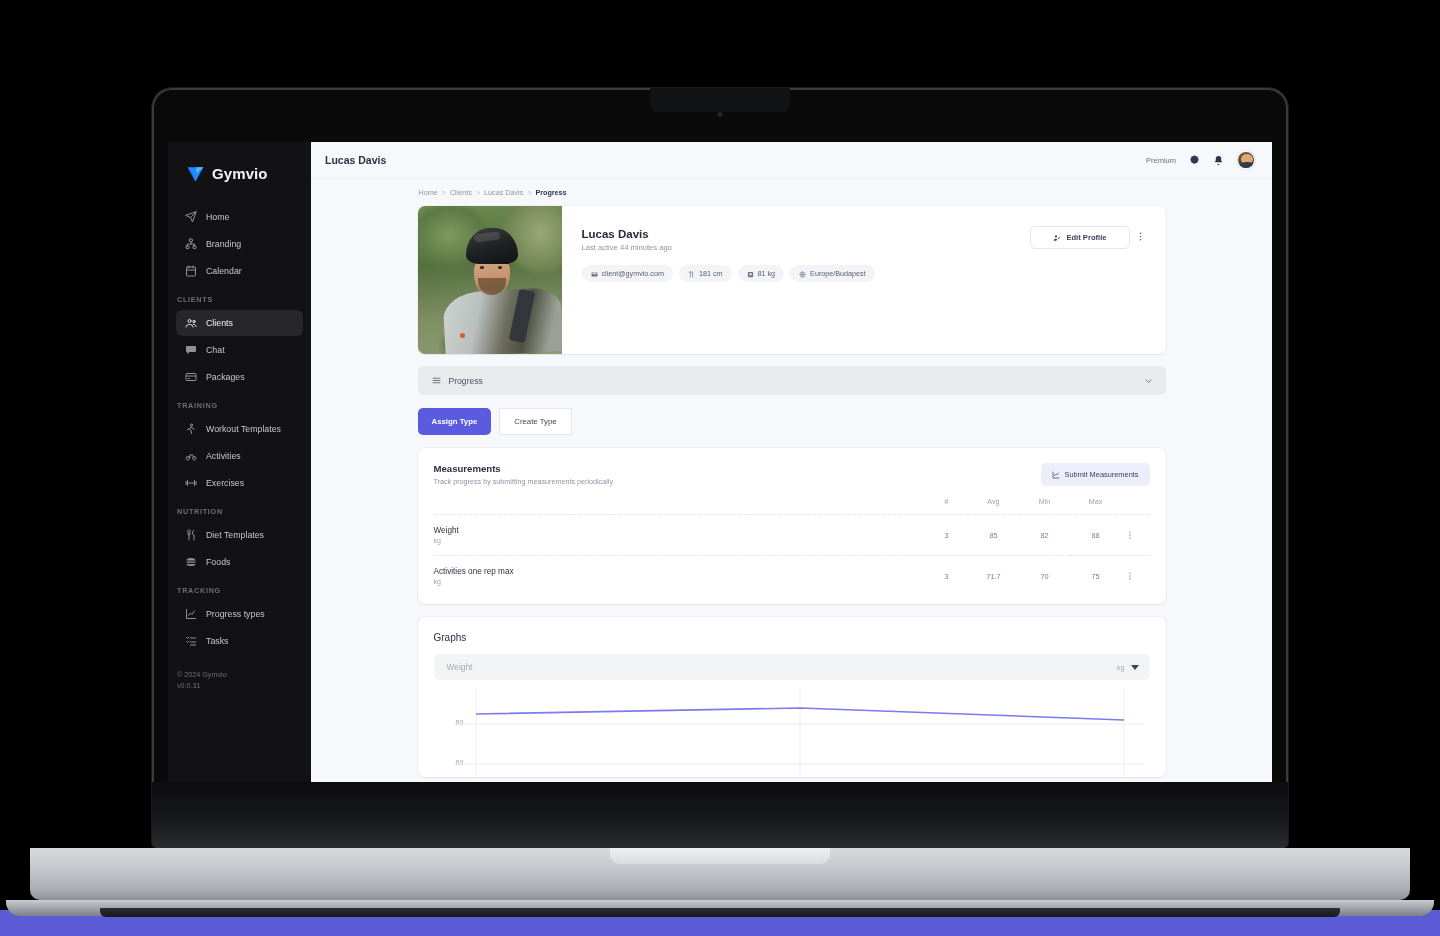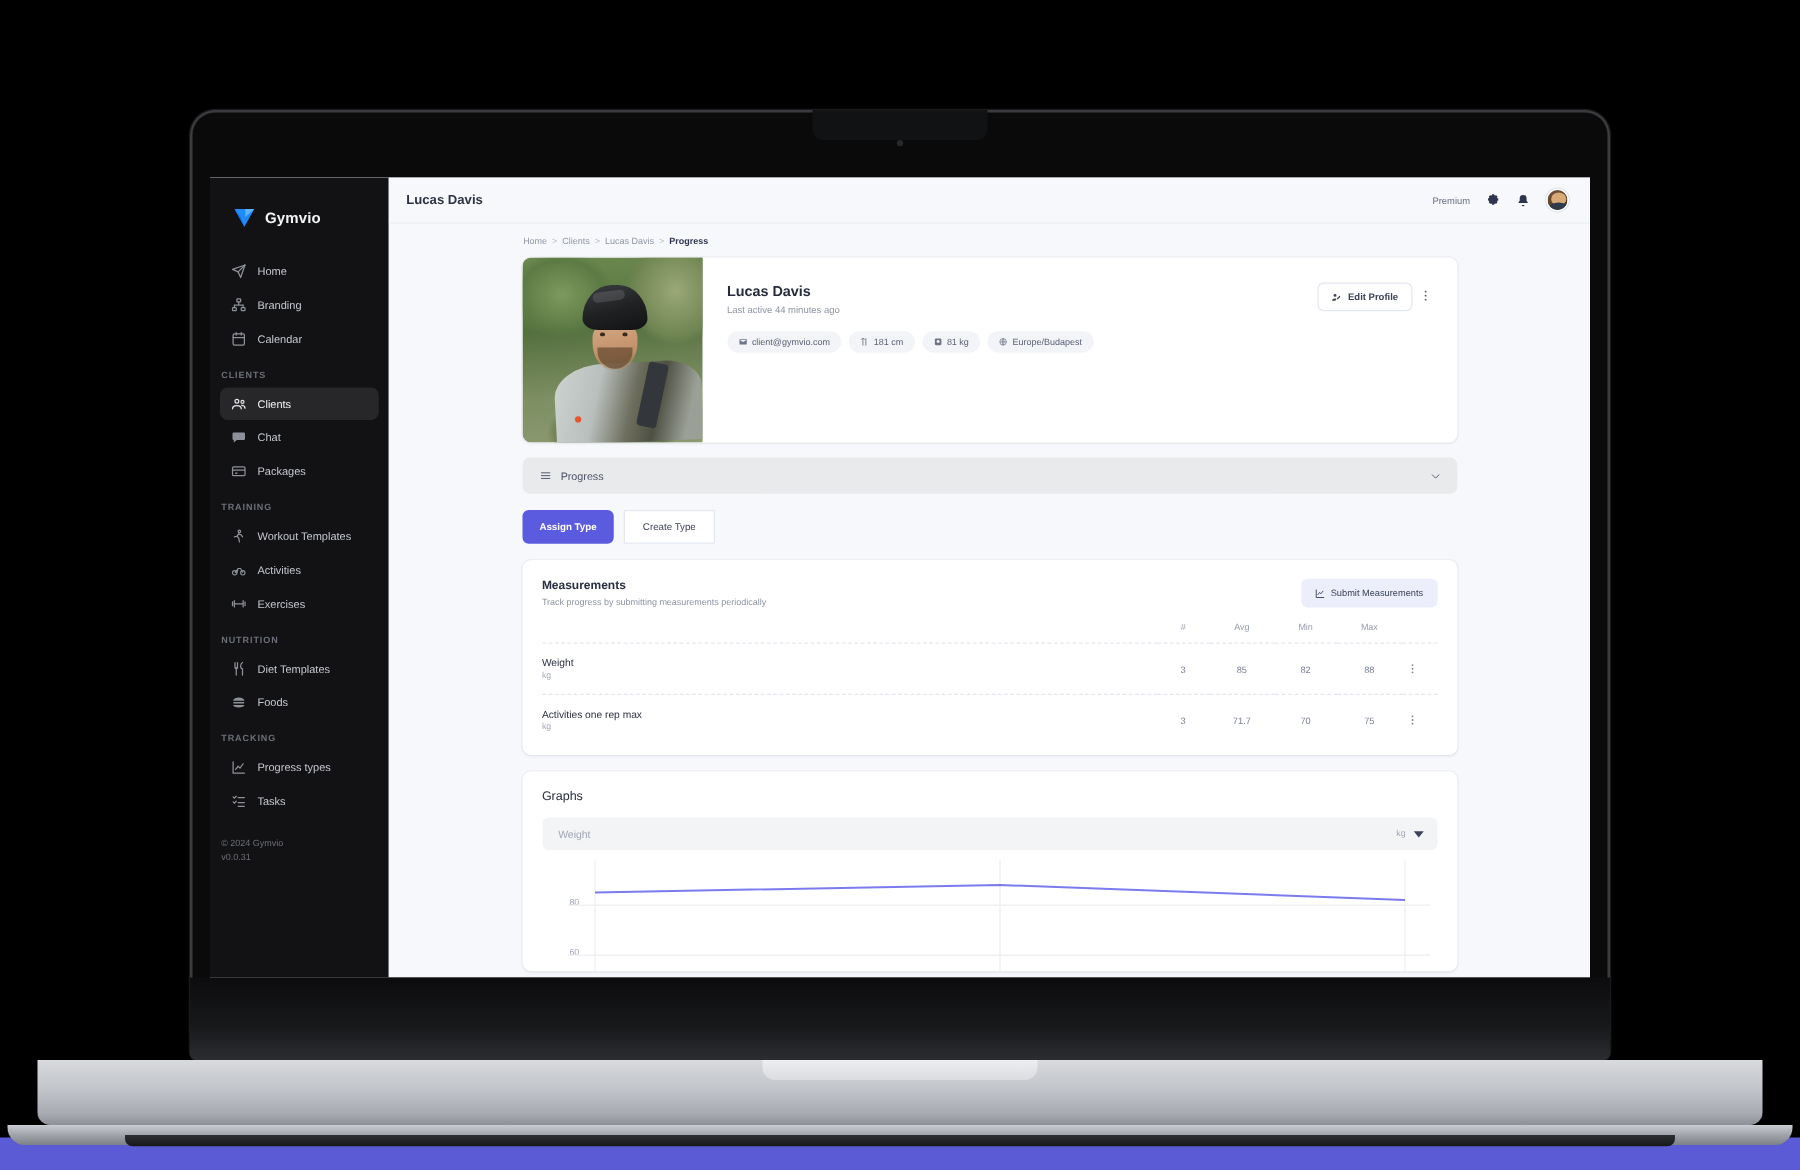--- a/index.html
+++ b/index.html
@@ -77,21 +77,21 @@
   }
 
   
   #sidebar {
     width: 143px; height: 640px; background: #121214;
     flex: 0 0 143px; padding: 0; color: #c9ccd4;
     position: relative;
   }
   .brand { display: flex; align-items: center; gap: 7px; padding: 22px 0 20px 18px; }
   .brand-logo { width: 19px; height: 19px; flex: 0 0 19px; }
-  .brand-name { font-size: 12px; font-weight: 700; color: #f3f4f6; letter-spacing: .1px; }
+  .brand-name { font-size: 15px; font-weight: 700; color: #f3f4f6; letter-spacing: .1px; }
 
   .nav-section-label {
     font-size: 7.2px; letter-spacing: .75px; color: #6b6f78;
     padding: 10px 0 5px 9px; text-transform: uppercase; font-weight: 600;
   }
   .nav-item {
     display: flex; align-items: center; gap: 9px;
     margin: 1px 8px; padding: 7px 0 7px 9px;
     border-radius: 6px; cursor: pointer;
   }
@@ -181,30 +181,30 @@
     position:absolute; left:96px; top:84px; width:16px; height:52px;
     background: #33363a; transform: rotate(12deg); border-radius:3px;
   }
   .ph-logo { position:absolute; left:42px; top:127px; width:5px; height:5px; background:#e8552a; border-radius:50%; }
 
   #profile-info { flex: 1; padding: 22px 0 0 20px; }
   .profile-name { font-size: 11.5px; font-weight: 700; color: #262b3c; }
   .profile-sub { font-size: 7.6px; color: #8e94a4; margin-top: 3px; }
   .chips { display: flex; gap: 6px; margin-top: 13px; flex-wrap: wrap; }
   .chip {
-    display: inline-flex; align-items: center; gap: 4px;
+    display: inline-flex; align-items: flex-end; gap: 4px;
     background: #f2f4f7; border-radius: 11px; padding: 4px 9px;
     font-size: 7.2px; color: #5b6176;
   }
   .chip .c-ico { width: 7px; height: 7px; color: #6f7589; display:flex; }
   #profile-actions { padding: 20px 17px 0 0; display: flex; align-items: flex-start; gap: 3px; }
   .btn-outline {
     display:flex; align-items:center; gap:5px;
     background:#fff; border: 1px solid #e2e6ed; border-radius: 5px;
-    padding: 6px 10px; font-size: 7.6px; color: #3d4358; font-weight: 600; cursor:pointer;
+    padding: 6px 22px; font-size: 7.6px; color: #3d4358; font-weight: 600; cursor:pointer;
   }
   .kebab { width: 16px; height: 20px; display:flex; align-items:center; justify-content:center; cursor:pointer; color:#555b70; }
 
   
   #progress-select {
     margin-top: 12px; height: 29px; background: #e9eaec; border-radius: 6px;
     display: flex; align-items: center; justify-content: space-between;
     padding: 0 13px 0 14px; cursor: pointer;
   }
   .ps-left { display: flex; align-items: center; gap: 8px; }

